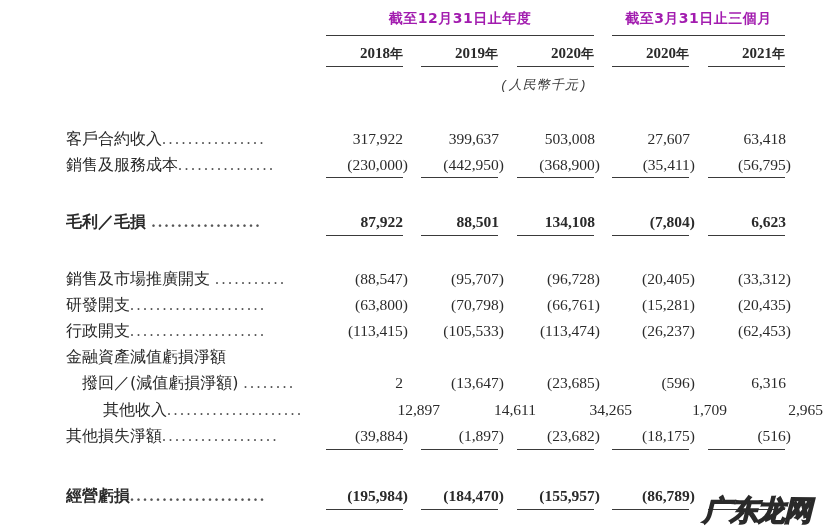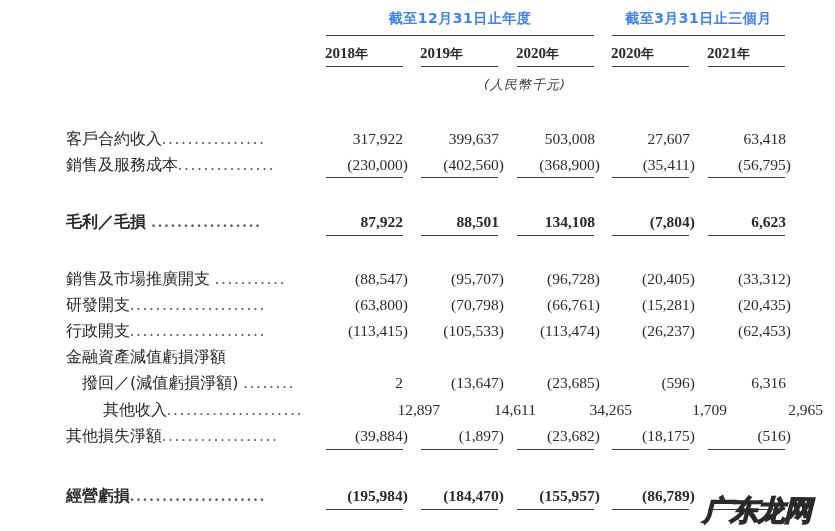--- a/index.html
+++ b/index.html
@@ -5,26 +5,26 @@
   html, body { margin: 0; padding: 0; background: #ffffff; }
   body {
     width: 835px; height: 531px; position: relative; overflow: hidden;
     font-family: "DejaVu Serif", "Liberation Serif", serif;
     color: #2a2a2a;
   }
   .abs { position: absolute; }
   .group-head {
     font-family: "DejaVu Sans", sans-serif;
     font-weight: bold; font-size: 14px; text-align: center;
-    color: #3b82f6; letter-spacing: 0.5px;
+    color: #a21caf; letter-spacing: 0.5px;
   }
   .rule { position: absolute; height: 0; border-top: 1.5px solid #3a3a3a; }
   .col-head {
     position: absolute; font-family: "Liberation Serif", serif; font-weight: bold;
-    font-size: 15px; text-align: left; width: 78px;
+    font-size: 15px; text-align: right; width: 78px;
   }
   .col-head .nian { font-family: "DejaVu Sans", sans-serif; font-size: 13px; font-weight: bold; }
   .unit {
     position: absolute; font-family: "DejaVu Sans", sans-serif; font-style: italic;
     font-size: 13px; color: #3a3a3a; letter-spacing: 1px;
   }
   .row { position: absolute; left: 0; width: 835px; height: 22px; }
   .label {
     position: absolute; left: 66px; top: 0; width: 230px;
     font-family: "DejaVu Sans", sans-serif; font-size: 16px; line-height: 22px;
@@ -62,35 +62,35 @@
 <div class="col-head" style="left:420px; top:45px;"><span>2019</span><span class="nian">年</span></div>
 <div class="col-head" style="left:516px; top:45px;"><span>2020</span><span class="nian">年</span></div>
 <div class="col-head" style="left:611px; top:45px;"><span>2020</span><span class="nian">年</span></div>
 <div class="col-head" style="left:707px; top:45px;"><span>2021</span><span class="nian">年</span></div>
 <div class="u u0" style="top:66px;"></div>
 <div class="u u1" style="top:66px;"></div>
 <div class="u u2" style="top:66px;"></div>
 <div class="u u3" style="top:66px;"></div>
 <div class="u u4" style="top:66px;"></div>
 
-<div class="unit" style="left:484px; top:76px;">(人民幣千元)</div>
+<div class="unit" style="left:500px; top:76px;font-family:Liberation Mono, monospace;">(人民幣千元)</div>
 
 <div class="row" style="top:128px;">
   <div class="label"><span>客戶合約收入</span><span class="dots">................</span></div>
   <div class="val pos c0">317,922</div>
   <div class="val pos c1">399,637</div>
   <div class="val pos c2">503,008</div>
   <div class="val pos c3">27,607</div>
   <div class="val pos c4">63,418</div>
 </div>
 
 <div class="row" style="top:154px;">
   <div class="label"><span>銷售及服務成本</span><span class="dots">...............</span></div>
   <div class="val c0">(230,000)</div>
-  <div class="val c1">(402,560)</div>
+  <div class="val c1">(442,950)</div>
   <div class="val c2">(368,900)</div>
   <div class="val c3">(35,411)</div>
   <div class="val c4">(56,795)</div>
 </div>
 <div class="u u0" style="top:177px;"></div>
 <div class="u u1" style="top:177px;"></div>
 <div class="u u2" style="top:177px;"></div>
 <div class="u u3" style="top:177px;"></div>
 <div class="u u4" style="top:177px;"></div>
 

